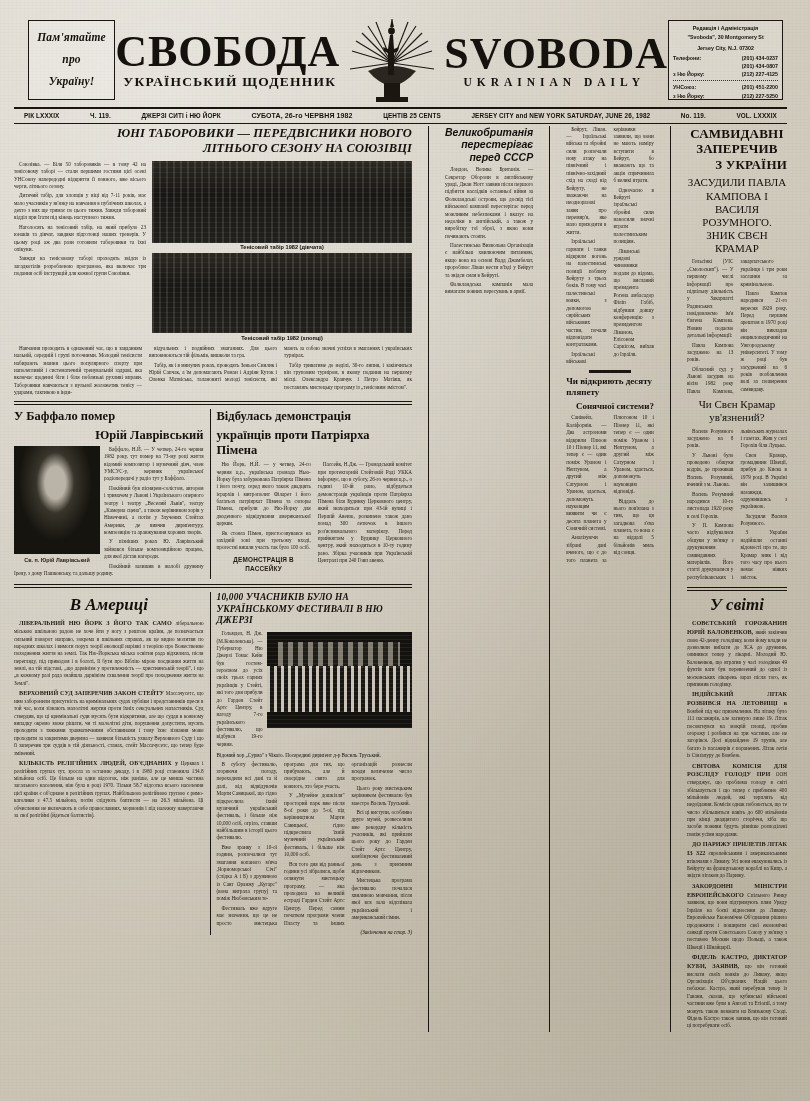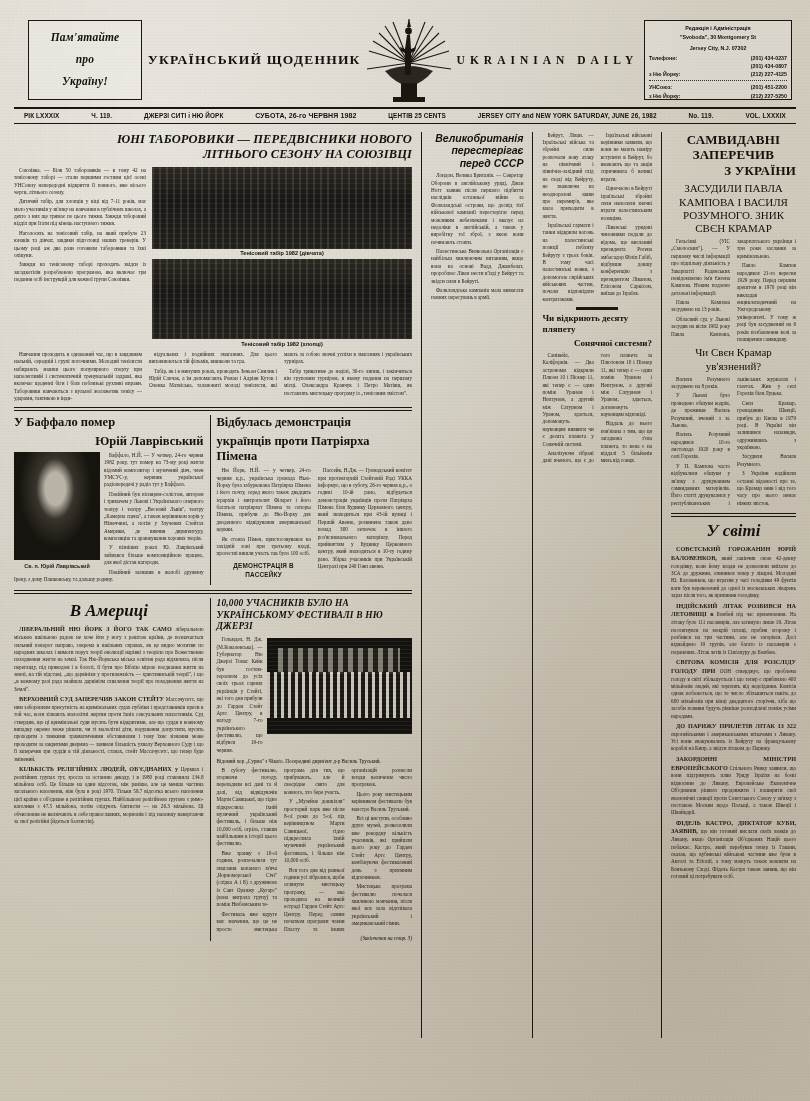--- a/index.html
+++ b/index.html
@@ -10,21 +10,21 @@
     color:#15110c;
     overflow:hidden;
   }
   .page{
     position:relative;width:810px;height:1101px;
     background:
       radial-gradient(ellipse at 20% 10%, rgba(255,255,255,.45), rgba(255,255,255,0) 60%),
       radial-gradient(ellipse at 85% 85%, rgba(120,108,86,.22), rgba(255,255,255,0) 55%),
       linear-gradient(160deg,#d8d2c6 0%,#cfc9bb 40%,#c9c2b2 100%);
     box-sizing:border-box;
-    padding:16px 14px 8px 14px;
+    padding:16px 23px 8px 14px;
   }
   .grain{position:absolute;inset:0;pointer-events:none;opacity:.25;
     background-image:repeating-linear-gradient(0deg,rgba(0,0,0,.05) 0 1px,rgba(0,0,0,0) 1px 3px),
                      repeating-linear-gradient(90deg,rgba(0,0,0,.04) 0 1px,rgba(0,0,0,0) 1px 4px);}
 
   
   .masthead{display:flex;align-items:stretch;height:88px;position:relative;}
   .remember{
     width:112px;border:1.6px solid #1b1710;margin:4px 0 4px 14px;
     display:flex;flex-direction:column;align-items:center;justify-content:center;
@@ -55,21 +55,21 @@
   .rule-thick{border-top:2.2px solid #1b1710;margin-top:3px;}
   .rule-thin{border-top:.9px solid #1b1710;margin-top:1.4px;}
   .dateline{
     display:flex;align-items:center;justify-content:space-between;
     font-family:"Liberation Sans",sans-serif;font-size:6.4px;font-weight:bold;
     padding:2.6px 10px 2.6px 10px;letter-spacing:.1px;
   }
   .dateline .dl-em{font-size:7px;}
 
   
-  .grid{display:flex;gap:5px;height:906px;margin-top:8px;}
+  .grid{display:flex;gap:12px;height:906px;margin-top:2px;}
   .colA{width:398px;}
   .colB{width:108px;}
   .colC{width:128px;}
   .colD{width:146px;}
   .vrule{width:1px;background:#1b1710;margin:0 4px;flex:none;}
 
   h1.hd{font-family:"Liberation Serif",serif;font-style:italic;font-weight:bold;
     font-size:12.5px;line-height:1.25;margin:0 0 4px 0;text-align:right;letter-spacing:.1px;}
   h2.hd2{font-family:"Liberation Sans",sans-serif;font-weight:bold;font-size:10.5px;
     line-height:1.2;margin:0 0 3px 0;text-align:right;font-style:italic;}
@@ -131,20 +131,21 @@
   <div class="masthead">
 
     <div class="remember">
       <div>Пам'ятайте</div>
       <div>про</div>
       <div>Україну!</div>
     </div>
 
     <div class="namebox">
       <div class="halfname">
+        <div class="title-left">СВОБОДА</div>
         <div class="subt">УКРАЇНСЬКИЙ ЩОДЕННИК</div>
       </div>
 
       <div class="emblem">
         <svg viewBox="0 0 92 86" width="92" height="86" aria-hidden="true">
           <g fill="#1b1710">
             <g stroke="#1b1710" stroke-width="1.1">
               <line x1="46" y1="46" x2="46" y2="2"></line>
                 <line x1="46" y1="46" x2="62" y2="5"></line>
               <line x1="46" y1="46" x2="76" y2="16"></line>
@@ -163,20 +164,21 @@
             <circle cx="45.5" cy="14" r="3.4"></circle>
             <path d="M44 10 l2 -8 l2 8 z"></path>
             <path d="M22 54 q24 -10 48 0 q-10 12 -24 16 q-14 -4 -24 -16 z" opacity=".92"></path>
             <rect x="38" y="66" width="16" height="18"></rect>
             <rect x="30" y="80" width="32" height="5"></rect>
           </g>
         </svg>
       </div>
 
       <div class="halfname">
+        <div class="title-right">SVOBODA</div>
         <div class="subt-r">UKRAINIAN DAILY</div>
       </div>
     </div>
 
     <div class="contact">
       <div class="c-h">Редакція і Адміністрація</div>
       <div class="c-a">"Svoboda", 30 Montgomery St</div>
       <div class="c-a">Jersey City, N.J. 07302</div>
       <div class="crow">
           <span class="lb">Телефони:</span>

